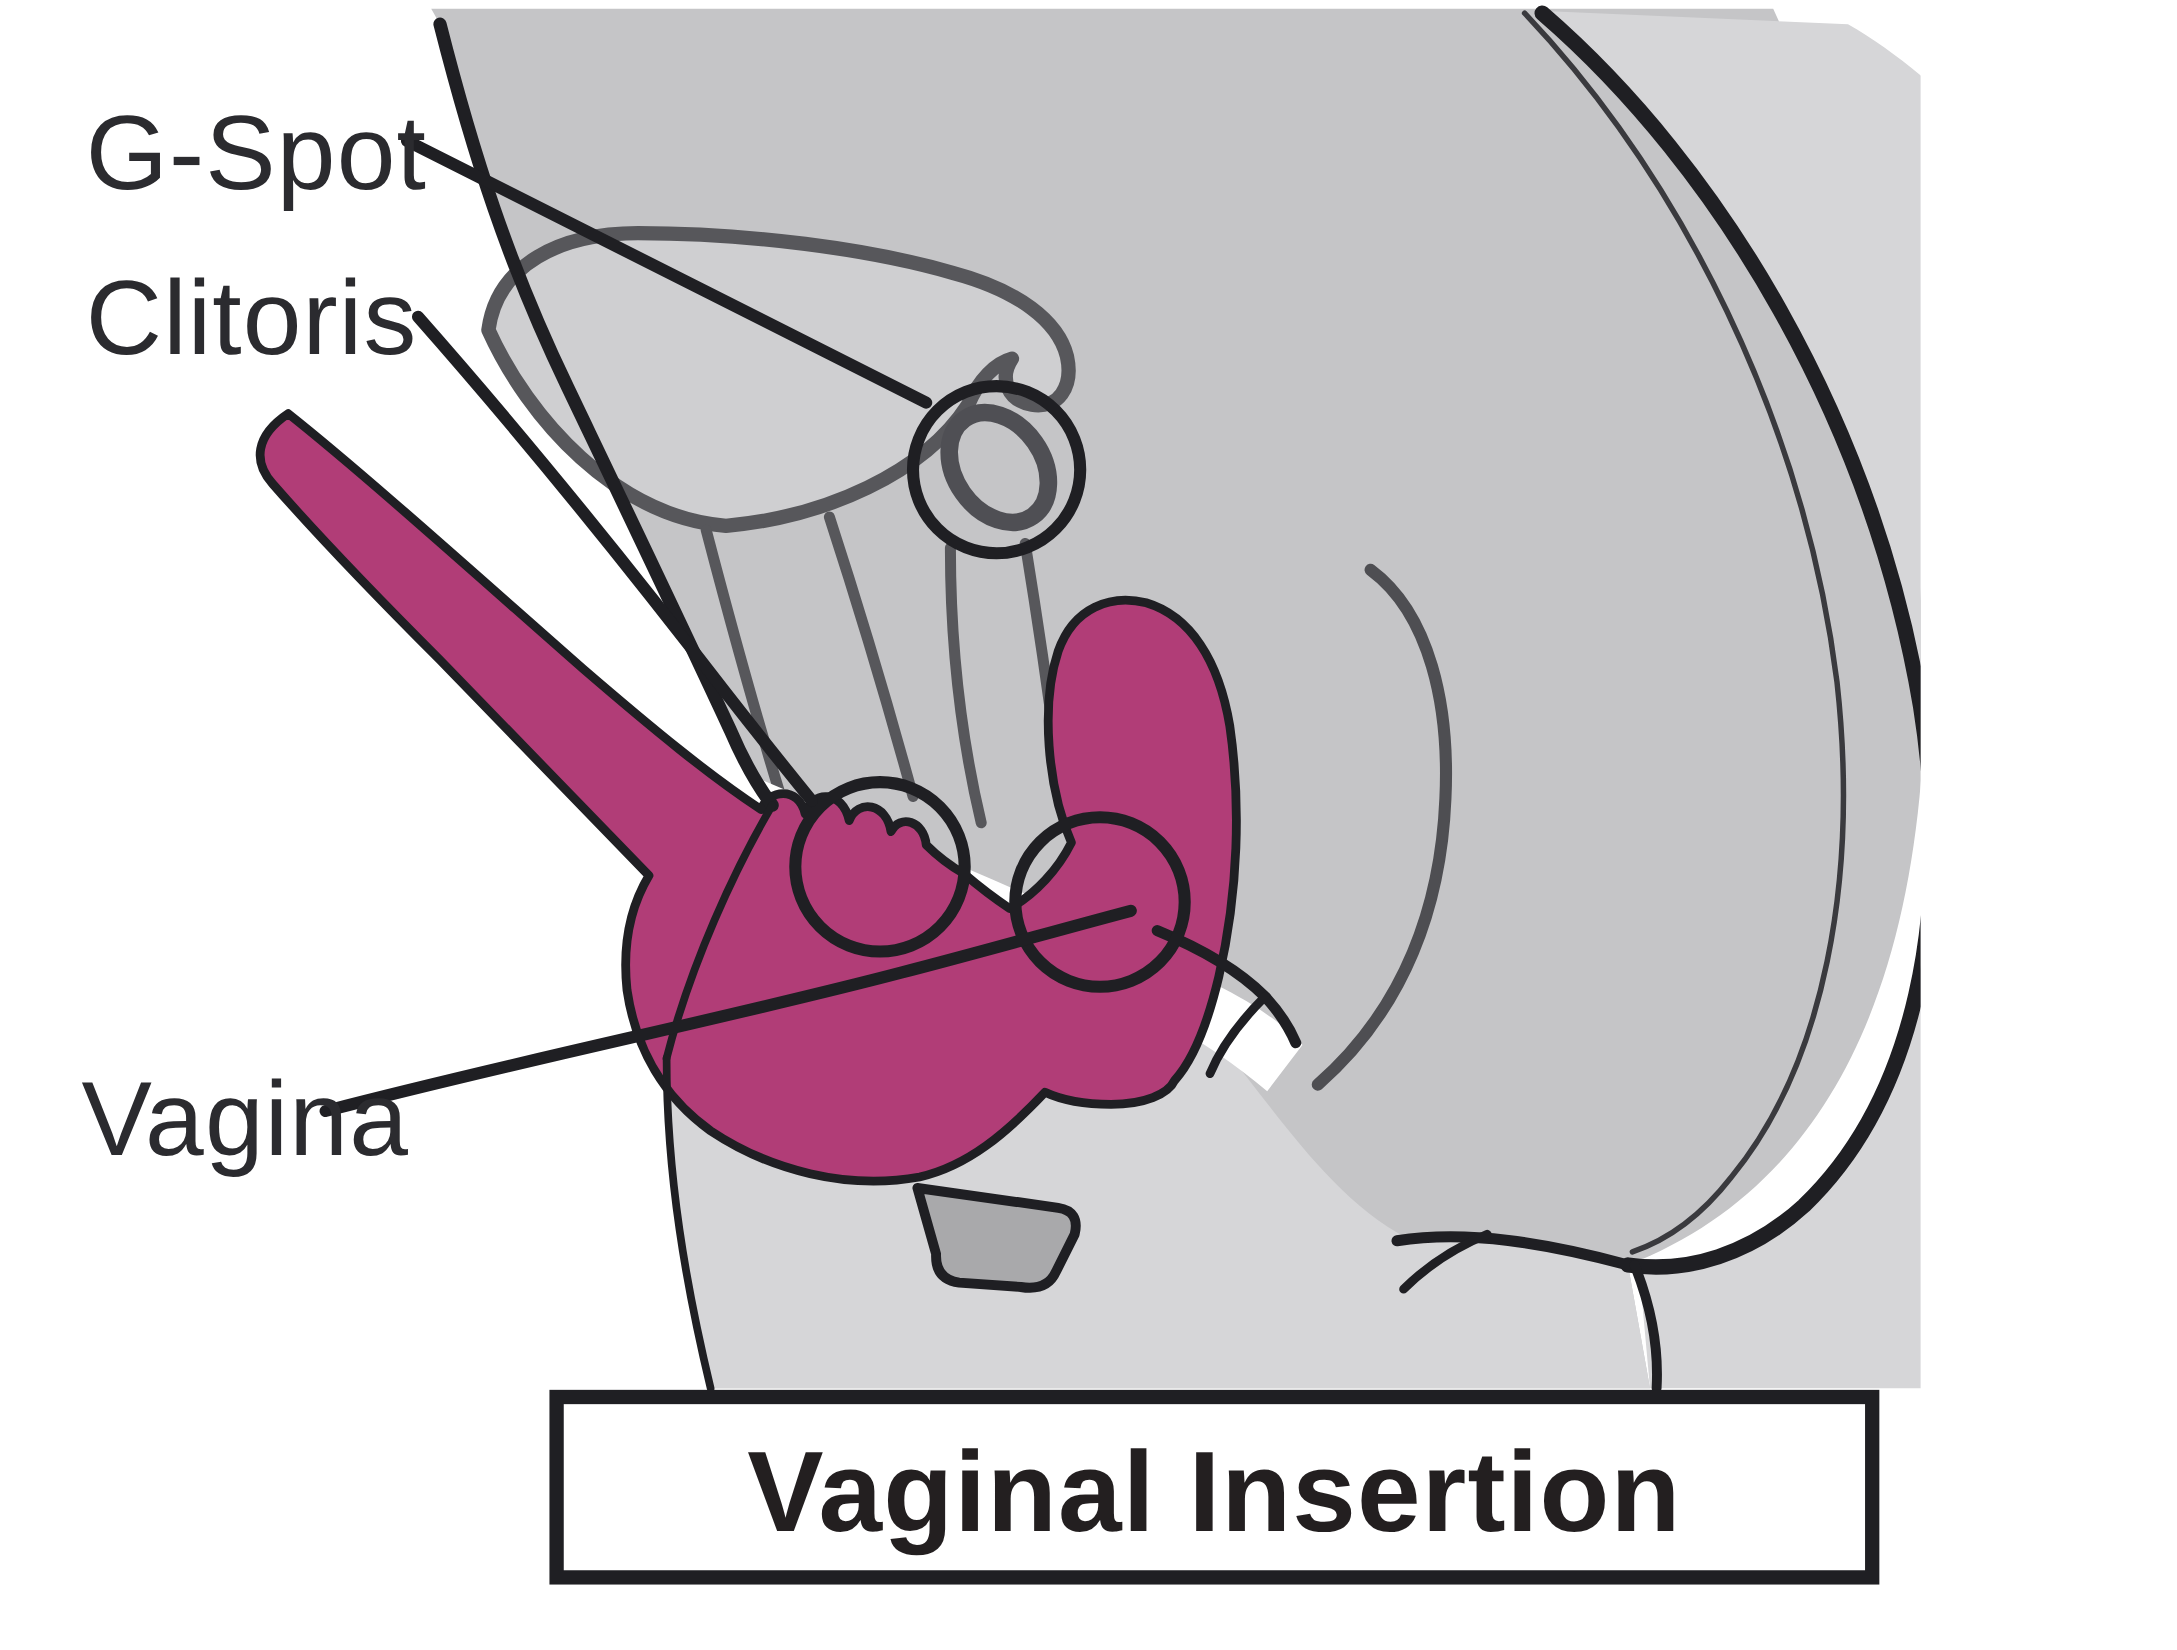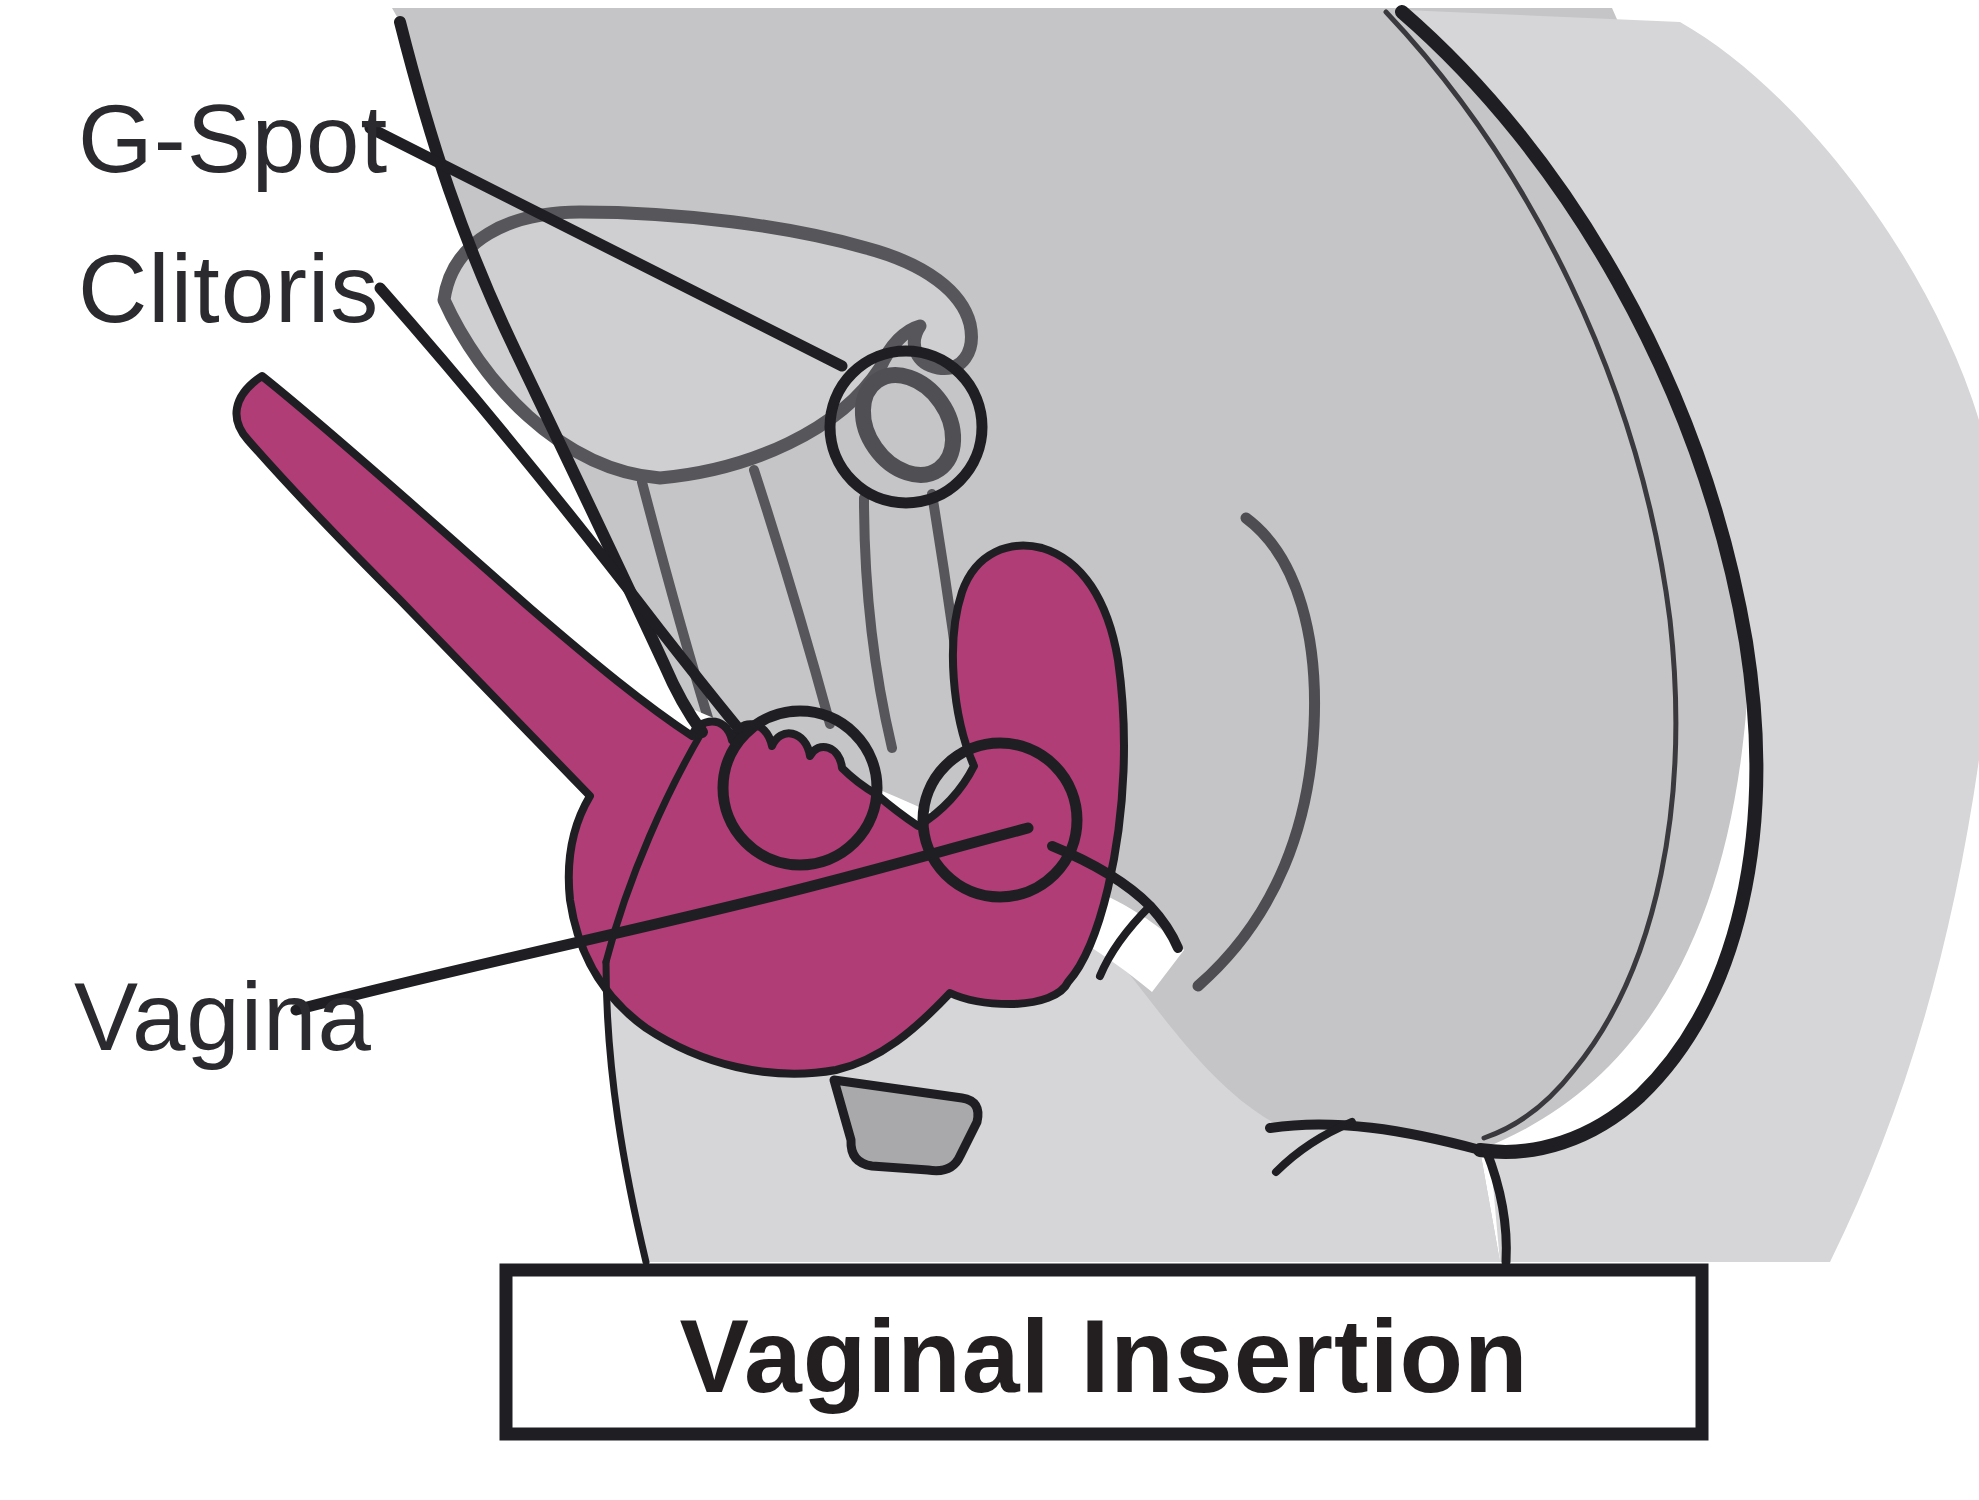--- a/index.html
+++ b/index.html
@@ -1,17 +1,17 @@
 <!DOCTYPE html>
 <html><head>
 <meta charset="utf-8">
 <style>
   html,body{margin:0;padding:0;background:#ffffff;}
   body{font-family:"Liberation Sans",sans-serif;}
-  .stage{position:relative;width:1979px;height:1500px;background:#ffffff;overflow:hidden;}
+  .stage{position:relative;width:1746px;height:1500px;background:#ffffff;overflow:hidden;}
   svg{display:block;}
   .anat-label{font-family:"Liberation Sans",sans-serif;font-size:96px;font-weight:400;fill:#2b2b2f;letter-spacing:1px;}
   .title-text{font-family:"Liberation Sans",sans-serif;font-size:104px;font-weight:700;fill:#231f20;letter-spacing:1px;}
 </style>
 </head>
 <body>
 
 <div class="stage">
 <svg width="1979" height="1500" viewBox="0 0 1979 1500" xmlns="http://www.w3.org/2000/svg">
 

